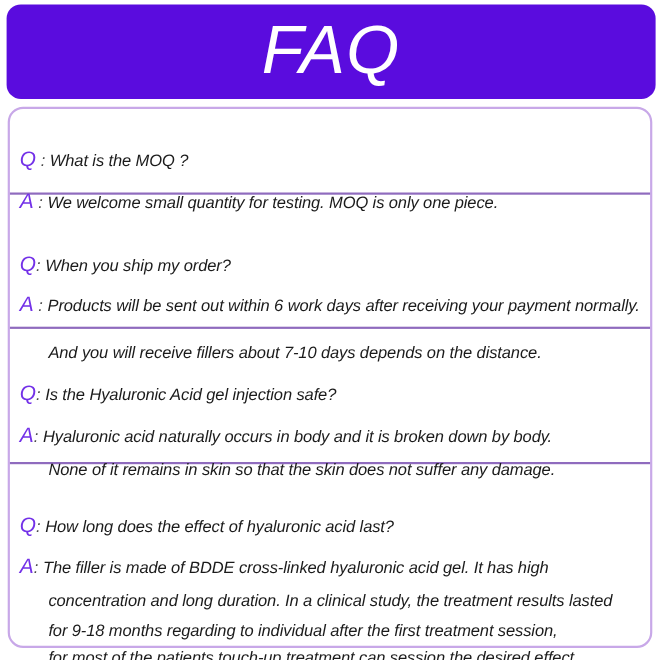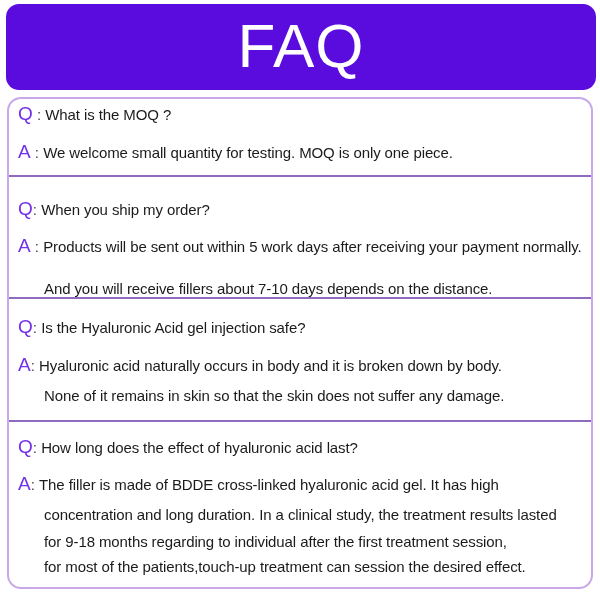--- a/index.html
+++ b/index.html
@@ -12,21 +12,21 @@
     --body-text:#1B1B1B;
     --background:#FFFFFF;
   }
   html,body{
     margin:0;padding:0;
     width:600px;height:600px;
     background:var(--background);
     overflow:hidden;
     font-family:"Liberation Sans", sans-serif;
   }
-  .stage{position:relative;width:600px;height:440px;background:var(--background);}
+  .stage{position:relative;width:600px;height:440px;background:var(--background);font-style:italic;}
   .header{
     position:absolute;left:6px;top:4px;width:590px;height:86px;
     background:var(--header-bg);
     border-radius:13px;
     display:flex;align-items:center;justify-content:center;
     box-sizing:border-box;
   }
   .header .title{
     color:var(--header-text);
     font-size:62px;
@@ -44,20 +44,21 @@
   .divider{
     position:absolute;left:0;width:582px;height:2px;
     background:var(--divider);
   }
   .row{
     position:absolute;
     white-space:nowrap;
     line-height:20px;
     font-size:15px;
     color:var(--body-text);
+    margin-top:32px;
   }
   .qa{
     color:var(--qa-letter);
     font-size:19px;
   }
   .colon{
     color:var(--colon);
     font-size:15px;
     white-space:pre;
   }
@@ -79,21 +80,21 @@
   <div class="panel">
     <div class="divider" style="top:76px"></div>
     <div class="divider" style="top:198px"></div>
     <div class="divider" style="top:321px"></div>
   </div>
 
   <div class="row" style="left:18px;top:104px"><span class="qa">Q</span><span class="colon"> : </span><span class="txt">What is the MOQ ?</span></div>
   <div class="row" style="left:18px;top:199px"><span class="qa">Q</span><span class="colon">: </span><span class="txt">When you ship my order?</span></div>
 
   <div class="row" style="left:18px;top:142px"><span class="qa">A</span><span class="colon"> : </span><span class="txt">We welcome small quantity for testing. MOQ is only one piece.</span></div>
-  <div class="row" style="left:18px;top:236px"><span class="qa">A</span><span class="colon"> : </span><span class="txt">Products will be sent out within 5 work days after receiving your payment normally.</span></div>
+  <div class="row" style="left:18px;top:236px"><span class="qa">A</span><span class="colon"> : </span><span class="txt">Products will be sent out within 6 work days after receiving your payment normally.</span></div>
   <div class="row" style="left:44px;top:279px"><span class="txt">And you will receive fillers about 7-10 days depends on the distance.</span></div>
 
   <div class="row" style="left:18px;top:355px"><span class="qa">A</span><span class="colon">: </span><span class="txt">Hyaluronic acid naturally occurs in body and it is broken down by body.</span></div>
   <div class="row" style="left:18px;top:317px"><span class="qa">Q</span><span class="colon">: </span><span class="txt">Is the Hyaluronic Acid gel injection safe?</span></div>
   <div class="row" style="left:18px;top:437px"><span class="qa">Q</span><span class="colon">: </span><span class="txt">How long does the effect of hyaluronic acid last?</span></div>
 
   <div class="row" style="left:44px;top:386px"><span class="txt">None of it remains in skin so that the skin does not suffer any damage.</span></div>
   <div class="row" style="left:18px;top:474px"><span class="qa">A</span><span class="colon">: </span><span class="txt">The filler is made of BDDE cross-linked hyaluronic acid gel. It has high</span></div>
   <div class="row" style="left:44px;top:505px"><span class="txt">concentration and long duration. In a clinical study, the treatment results lasted</span></div>
   <div class="row" style="left:44px;top:532px"><span class="txt">for 9-18 months regarding to individual after the first treatment session,</span></div>

